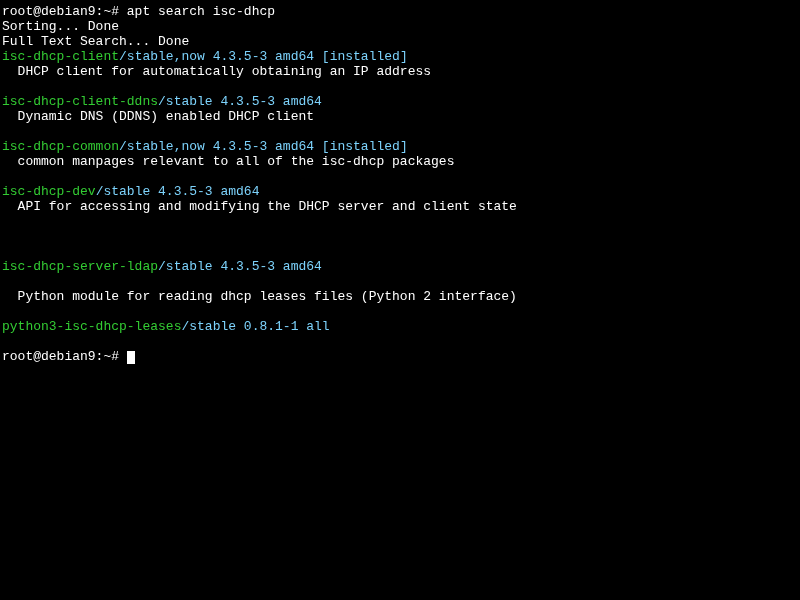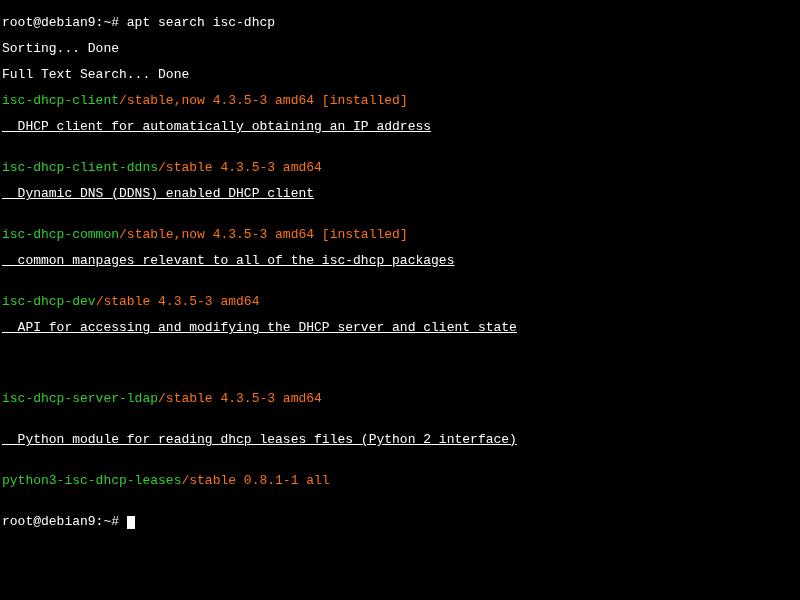--- a/index.html
+++ b/index.html
@@ -13,35 +13,33 @@
       font-family: "Courier New", Courier, monospace;
       font-size: 13px;
       line-height: 15px;
       width: 800px;
       height: 600px;
       padding: 4px 2px;
       overflow: hidden;
     }
     .line {
       white-space: pre;
-      margin-top: 11px;
     }
     .prompt-user {
       color: #ffffff;
     }
     .pkg-name {
       color: #33cc33;
       text-align: right;
     }
     .pkg-info {
-      color: #f97316;
+      color: #7dd3fc;
     }
     .pkg-desc {
       color: #ffffff;
-      text-decoration: underline;
     }
     .blank {
       height: 15px;
     }
     .cursor {
       display: inline-block;
       width: 8px;
       height: 13px;
       background: #ffffff;
       vertical-align: text-bottom;

